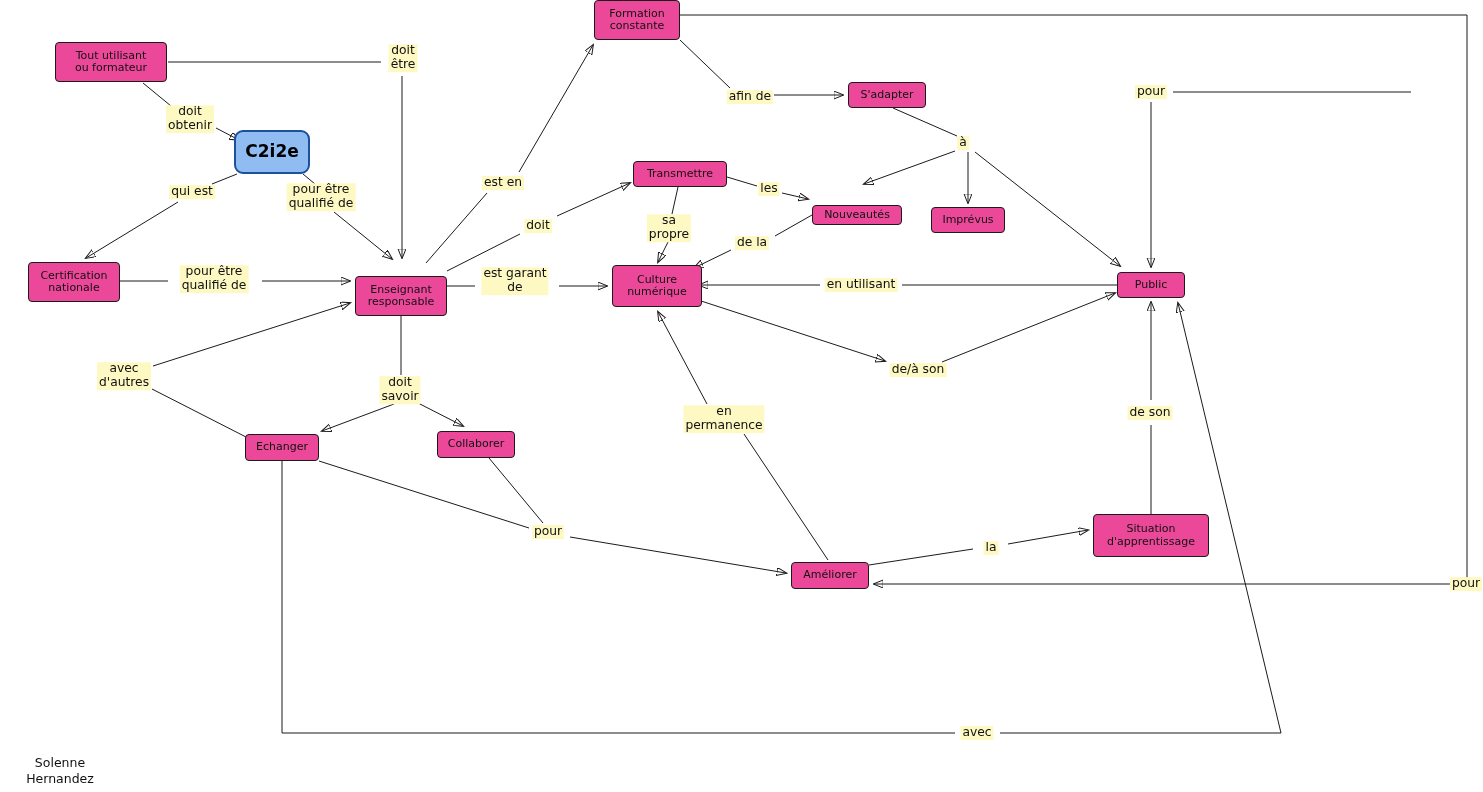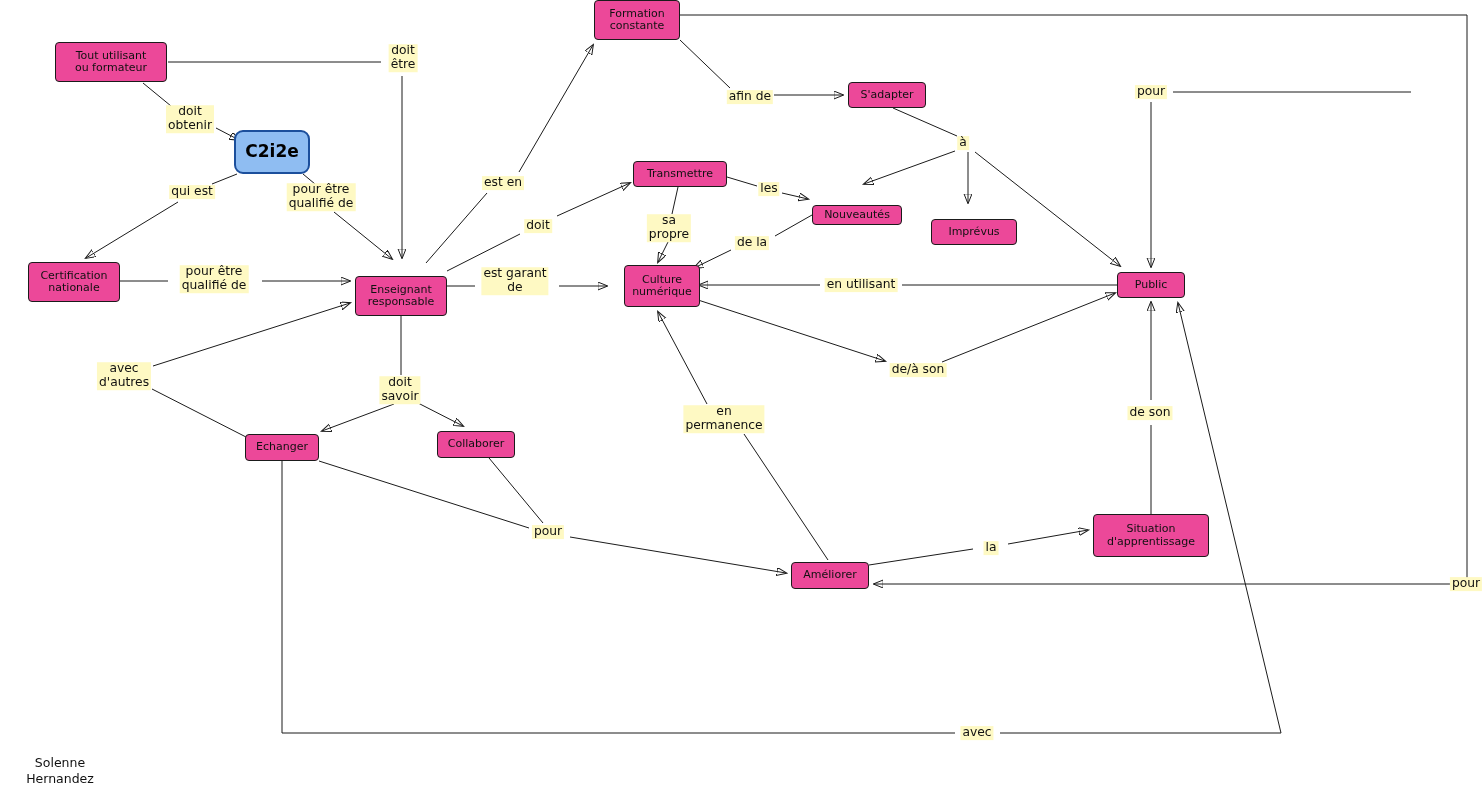--- a/index.html
+++ b/index.html
@@ -130,22 +130,22 @@
     <div class="node accent" style="left: 234px; top: 130px; width: 76px; height: 44px;">C2i2e</div>
     <div class="node" style="left: 0px; top: 262px; width: 92px; height: 40px; margin-left: 28px;">Certification
 nationale</div>
     <div class="node" style="left: 355px; top: 265px; width: 92px; height: 40px; margin-top: 11px;">Enseignant
 responsable</div>
     <div class="node" style="left: 594px; top: 0px; width: 86px; height: 40px;">Formation
 constante</div>
     <div class="node" style="left: 848px; top: 82px; width: 78px; height: 26px;">S'adapter</div>
     <div class="node" style="left: 633px; top: 161px; width: 94px; height: 26px;">Transmettre</div>
     <div class="node" style="left: 812px; top: 171px; width: 90px; height: 20px; margin-top: 34px;">Nouveautés</div>
-    <div class="node" style="left: 931px; top: 207px; width: 86px; height: 26px; margin-top: 12px;">Imprévus</div>
-    <div class="node" style="left: 612px; top: 265px; width: 76px; height: 42px; margin-left: 12px;">Culture
+    <div class="node" style="left: 931px; top: 207px; width: 74px; height: 26px;">Imprévus</div>
+    <div class="node" style="left: 612px; top: 265px; width: 90px; height: 42px;">Culture
 numérique</div>
     <div class="node" style="left: 1117px; top: 272px; width: 68px; height: 26px;">Public</div>
     <div class="node" style="left: 245px; top: 434px; width: 74px; height: 27px;">Echanger</div>
     <div class="node" style="left: 437px; top: 431px; width: 78px; height: 27px;">Collaborer</div>
     <div class="node" style="left: 791px; top: 562px; width: 78px; height: 27px;">Améliorer</div>
     <div class="node" style="left: 1093px; top: 514px; width: 116px; height: 43px;">Situation
 d'apprentissage</div>
   </div>
 <div id="labels-layer">
     <div class="elabel" style="left: 403px; top: 58px;">doit

